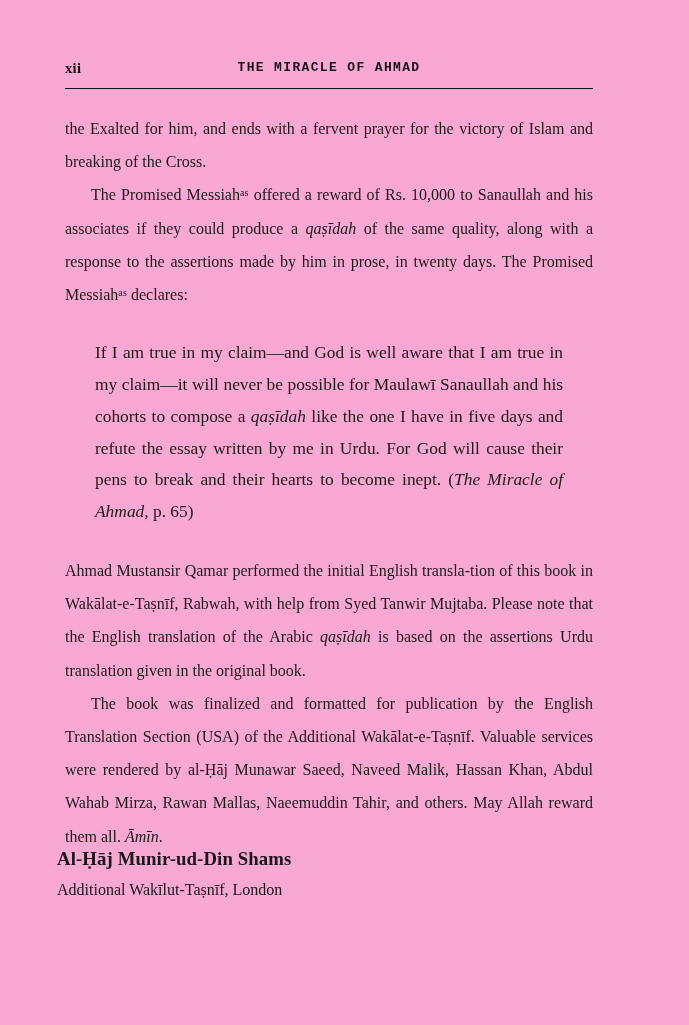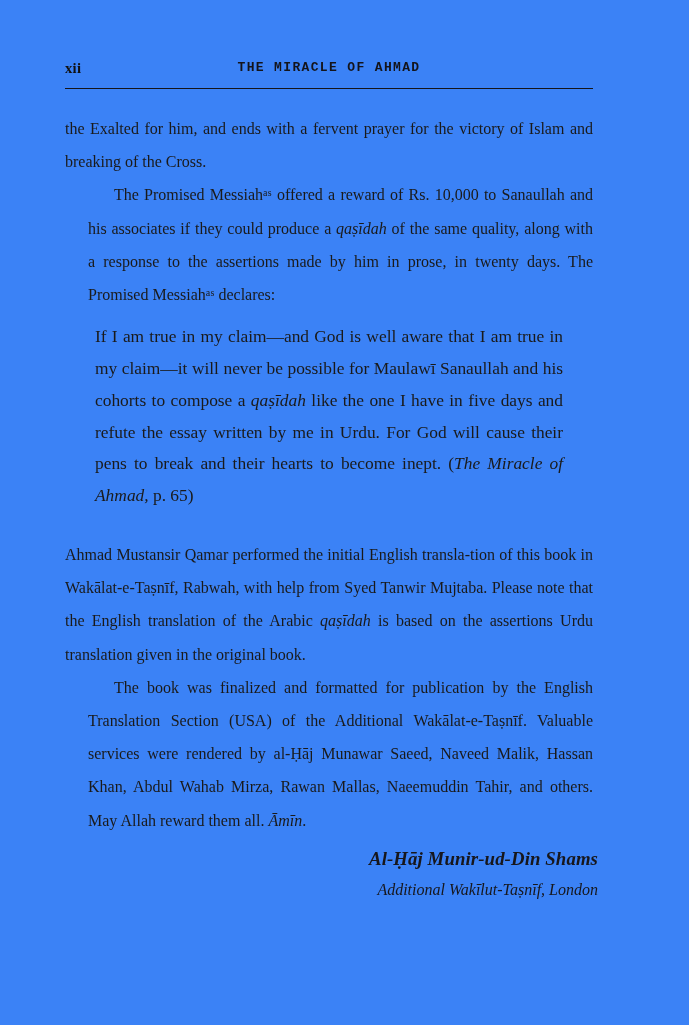--- a/index.html
+++ b/index.html
@@ -13,21 +13,21 @@
     font-family: "Liberation Serif", "DejaVu Serif", serif;
     color: #1a1a1a;
     -webkit-font-smoothing: antialiased;
   }
   .page {
     position: relative;
     width: 689px;
     height: 1025px;
     box-sizing: border-box;
     padding: 0;
-    background: #3b82f6;
+    background: #f9a8d4;
   }
 
   
   .running-head {
     position: absolute;
     left: 65px;
     right: 96px;
     top: 58px;
     height: 26px;
   }
@@ -75,24 +75,23 @@
     margin: 0;
     font-size: 16px;
     line-height: 33.2px;
     text-align: justify;
     text-justify: inter-word;
     color: #1a1a1a;
     hyphens: manual;
   }
   p.indent {
     text-indent: 26px;
-    margin-left: 23px;
   }
   .blockquote {
-    margin: 10px 0 26px 0;
+    margin: 26px 0 26px 0;
     padding: 0 0 0 30px;
     width: 498px;
     box-sizing: border-box;
   }
   .blockquote p {
     font-size: 17.4px;
     line-height: 31.8px;
     text-align: justify;
   }
 
@@ -100,25 +99,23 @@
   .sup {
     font-size: 0.62em;
     vertical-align: 0.42em;
     line-height: 0;
     letter-spacing: 0.2px;
   }
 
   
   .signature {
     position: absolute;
-    left: 70px;
+    left: 57px;
     top: 843px;
     width: 528px;
-    text-align: right;
-    font-style: italic;
   }
   .sig-line {
     font-size: 16px;
     line-height: 31px;
     color: #17171c;
   }
   .sig-name {
     font-weight: 700;
     font-size: 18.8px;
     letter-spacing: 0.1px;

